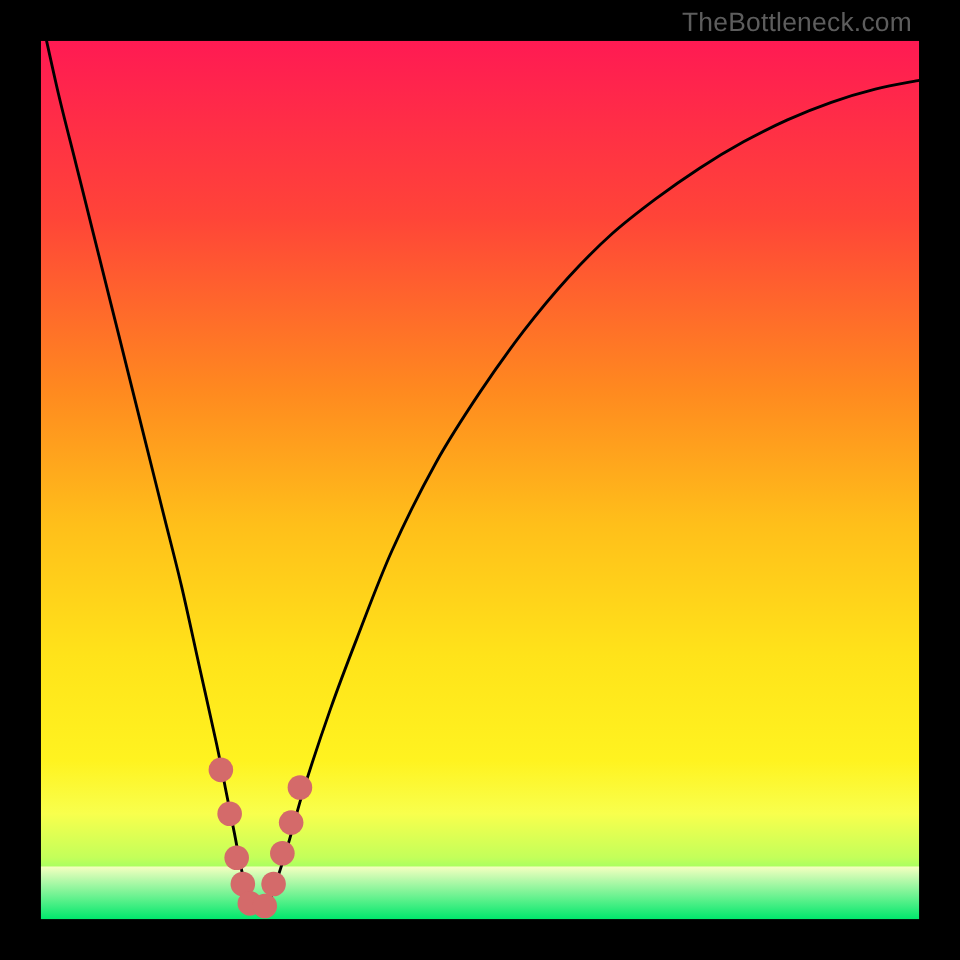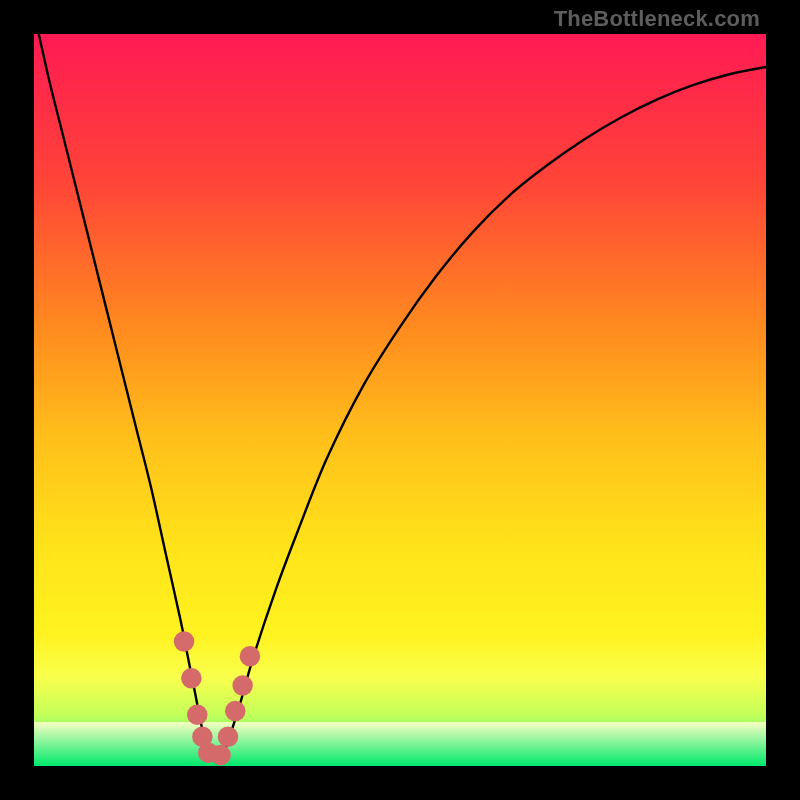--- a/index.html
+++ b/index.html
@@ -1,17 +1,17 @@
 <!DOCTYPE html>
 <html><head>
 <meta charset="utf-8">
 <style>
   html,body{margin:0;padding:0;width:800px;height:800px;background:#000;overflow:hidden;font-family:Arial,Helvetica,sans-serif}
   .frame{position:absolute;left:34px;top:34px;width:732px;height:732px}
-  .watermark{position:absolute;right:40px;top:6px;color:#5d5d5d;font-size:22px;font-weight:700;letter-spacing:.2px}
+  .watermark{position:absolute;right:40px;top:6px;color:#5d5d5d;font-size:22px;font-weight:400;letter-spacing:.2px}
   svg{display:block}
 </style>
 </head>
 <body>
 
 <div class="watermark">TheBottleneck.com</div>
 
 <div class="frame">
   <svg id="chart-svg" width="732" height="732" viewBox="0 0 732 732">
     <defs>

